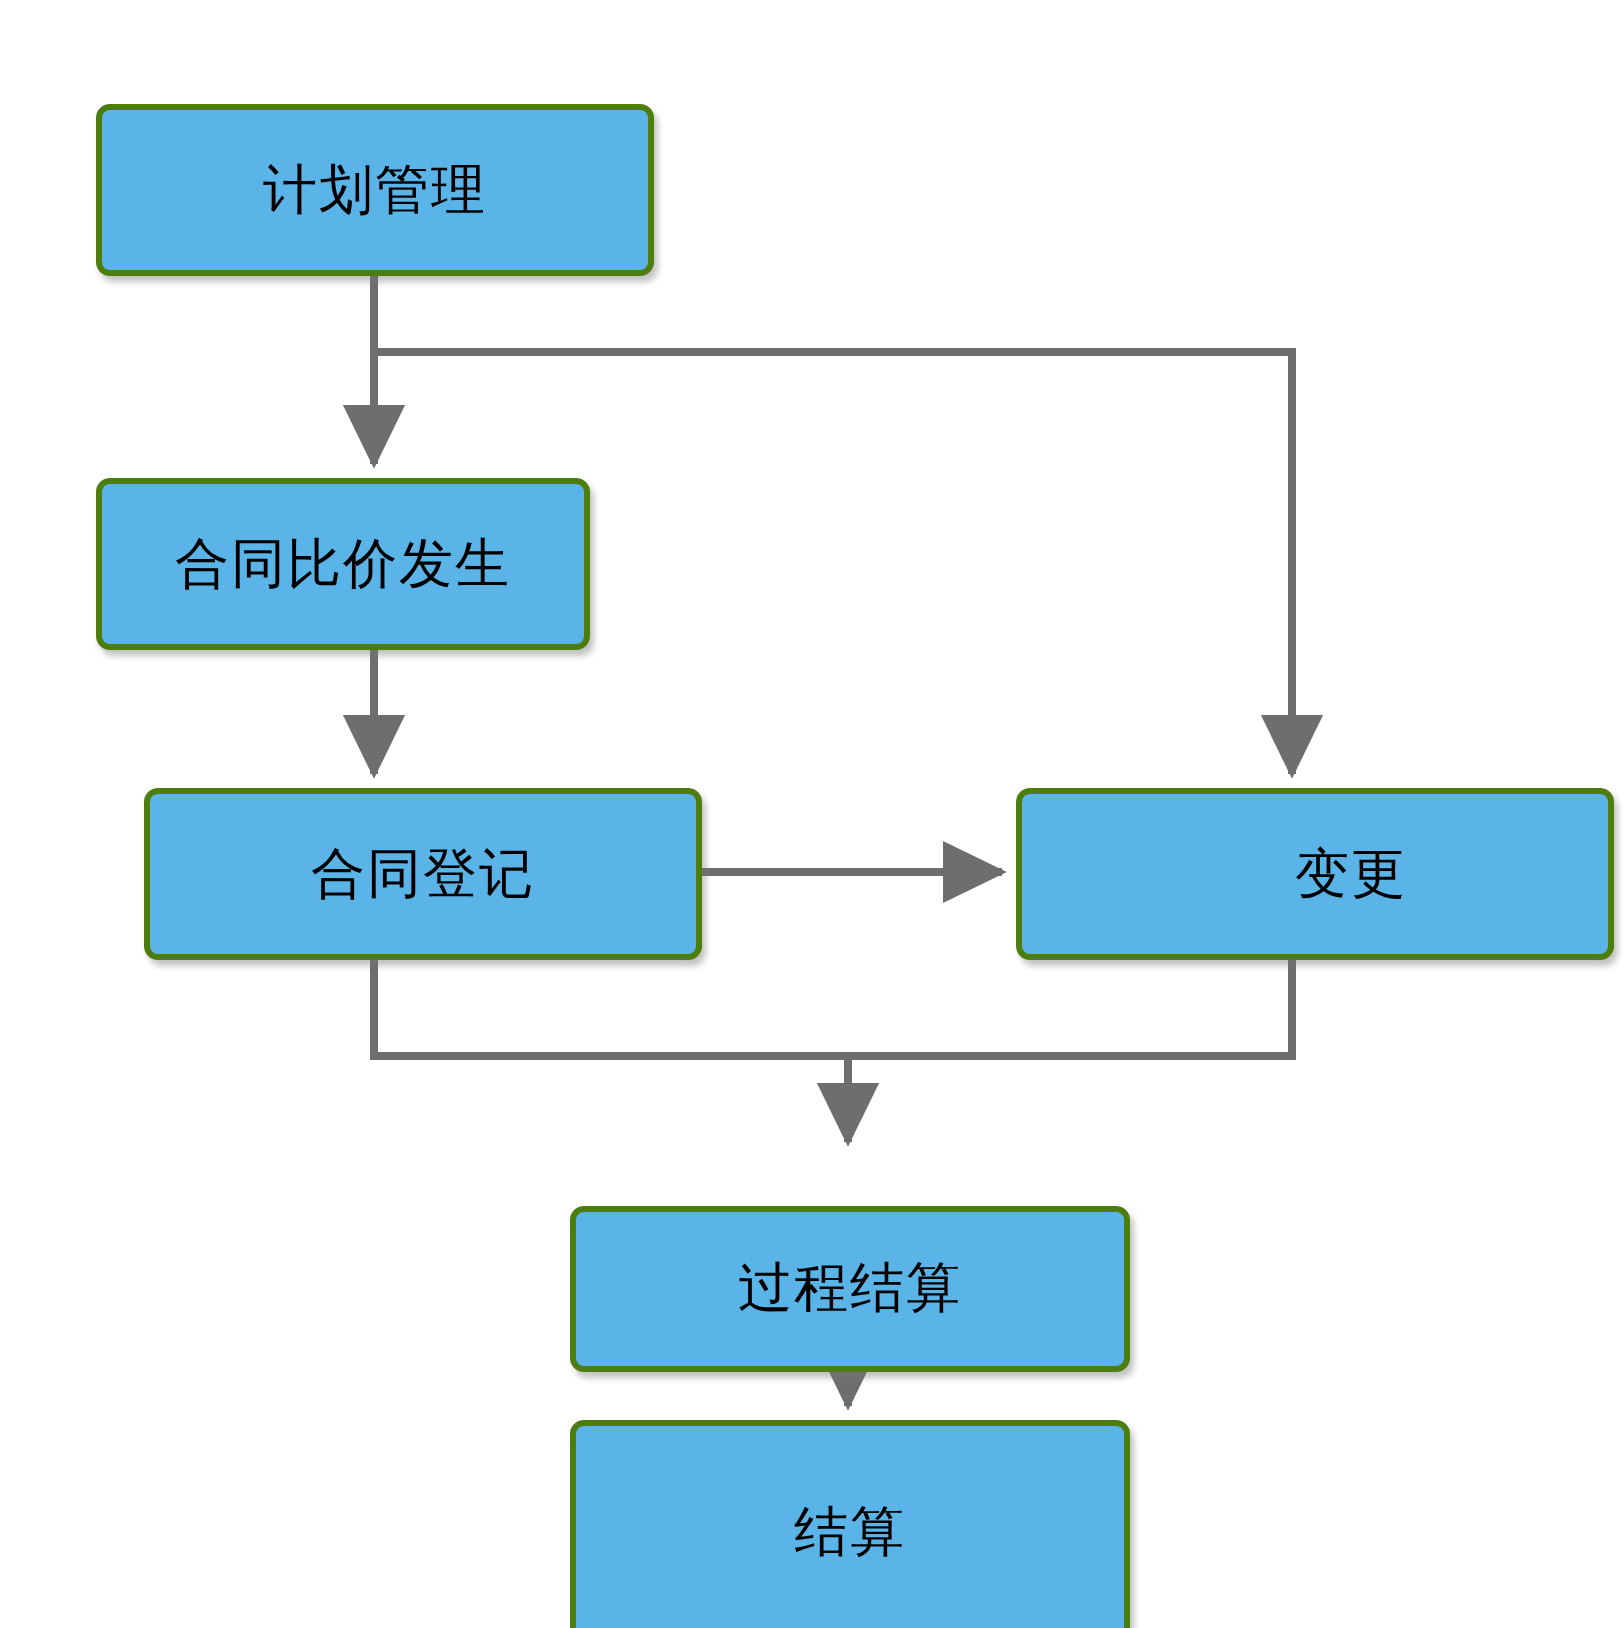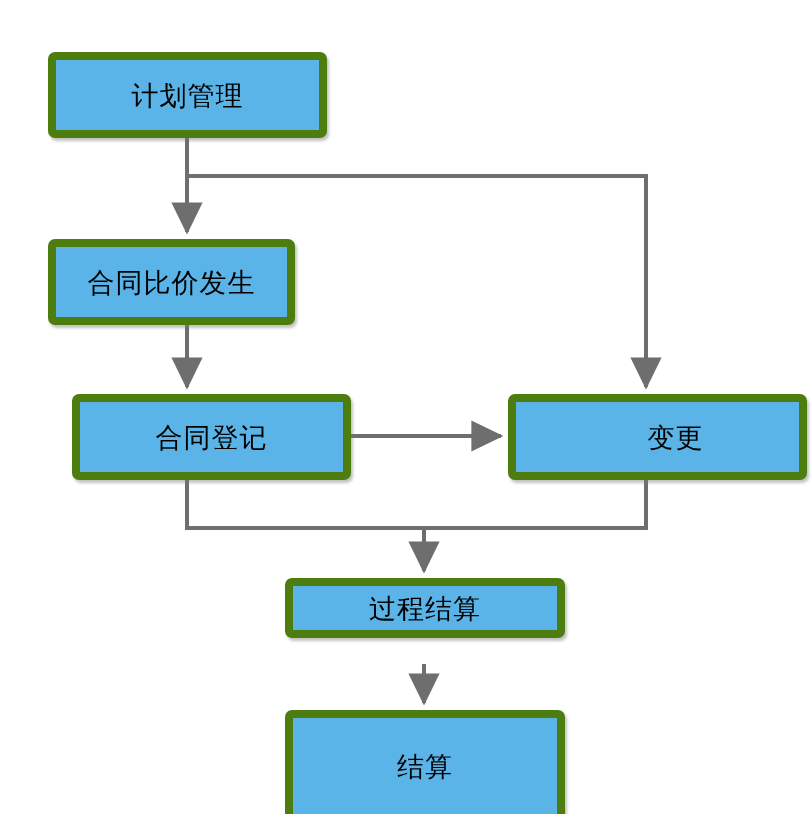--- a/index.html
+++ b/index.html
@@ -23,42 +23,42 @@
     left: 0;
     top: 0;
     width: 812px;
     height: 814px;
     pointer-events: none;
   }
   .node {
     position: absolute;
     box-sizing: border-box;
     background: #5bb4e8;
-    border: 8px solid #4d7c0f;
+    border: 3px solid #4d7c0f;
     border-radius: 7px;
     display: flex;
     align-items: center;
     justify-content: center;
     box-shadow: 2px 3px 3px rgba(120,120,120,0.45);
     z-index: 2;
   }
   .node-label {
     color: #000000;
     font-size: 27px;
     line-height: 1;
     letter-spacing: 1px;
     white-space: nowrap;
     font-family: "DejaVu Sans", "Liberation Sans", sans-serif;
   }
   
   #node-plan-management   { left: 48px;  top: 52px;  width: 279px; height: 86px; }
   #node-contract-bidding  { left: 48px;  top: 239px; width: 247px; height: 86px; }
   #node-contract-register { left: 48px;  top: 394px; width: 279px; height: 86px; margin-left: 24px; }
   #node-change            { left: 508px; top: 394px; width: 299px; height: 86px; padding-left: 36px; }
-  #node-process-settle    { left: 285px; top: 578px; width: 280px; height: 60px; }
+  #node-process-settle    { left: 285px; top: 603px; width: 280px; height: 83px; }
   #node-settlement        { left: 285px; top: 710px; width: 280px; height: 112px; }
 </style>
 </head>
 <body>
 
 <div id="diagram-canvas">
 
   <svg id="connector-layer" viewBox="0 0 812 814" width="812" height="814" xmlns="http://www.w3.org/2000/svg">
     <defs>
       <marker id="arrowhead" markerWidth="9" markerHeight="9" refX="7.4" refY="4.5" orient="auto" markerUnits="strokeWidth">

